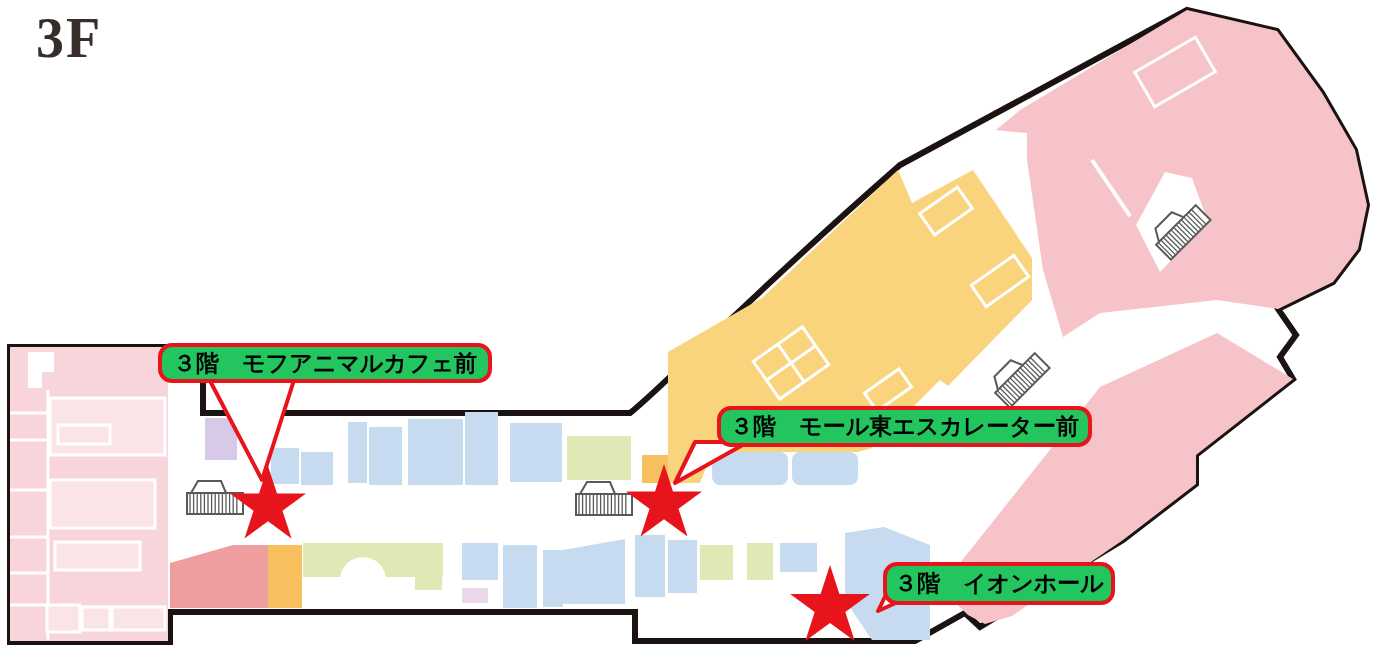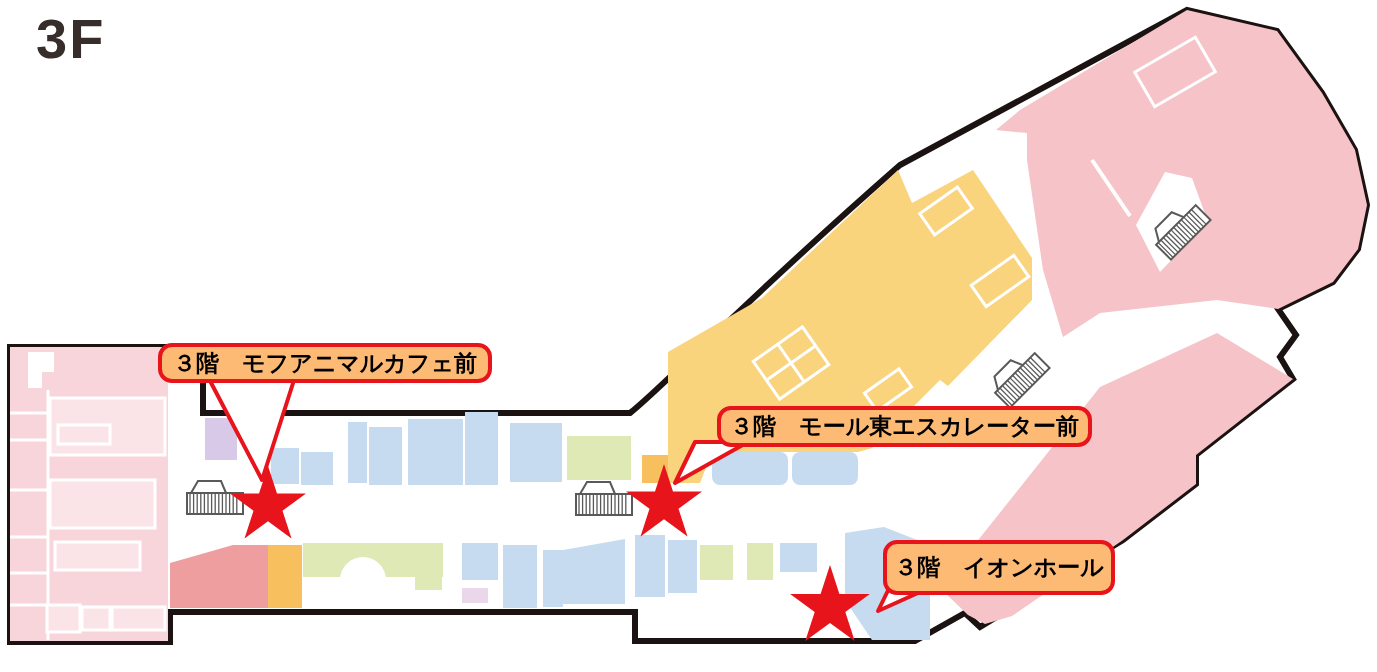--- a/index.html
+++ b/index.html
@@ -5,25 +5,25 @@
   :root{
     --red:#e8141c; --outline:#1b1311; --title:#372e2c;
     --anchor-pink:#f8d5da; --anchor-pink-light:#fbe4e8;
     --wing-pink:#f6c3c8; --salmon:#ef9e9f;
     --orange:#fad37d; --orange-deep:#f8bf5e;
     --blue:#c6dbef; --green:#dfe9b5; --lavender:#d9c9e8; --mauve:#ead8ea;
     --icon-gray:#595959;
   }
   html,body{margin:0;padding:0;background:#fff;}
   .stage{position:relative;width:1377px;height:672px;background:#fff;overflow:hidden;
-         font-family:Liberation Sans, sans-serif;}
+         font-family:Liberation Serif, serif;}
   .stage svg{position:absolute;left:0;top:0;}
   .floor-title{position:absolute;left:36px;top:6px;font-size:56px;font-weight:bold;
                color:var(--title);letter-spacing:2px;}
-  .callout{position:absolute;box-sizing:border-box;background:#fdba74;border:4px solid var(--red);
+  .callout{position:absolute;box-sizing:border-box;background:#22c55e;border:4px solid var(--red);
            border-radius:14px;display:flex;align-items:center;justify-content:center;
            font-weight:bold;color:#000;font-size:23px;white-space:nowrap;z-index:5;}
   
   .outline{fill:#ffffff;stroke:var(--outline);stroke-width:6;stroke-linejoin:miter;}
   .anchor{fill:var(--anchor-pink);}
   .anchor-light{fill:var(--anchor-pink-light);stroke:#ffffff;stroke-width:3;}
   .wline{fill:none;stroke:#ffffff;stroke-width:3;}
   .wfill{fill:#ffffff;}
   .wing-pink{fill:var(--wing-pink);}
   .salmon{fill:var(--salmon);}
@@ -219,17 +219,17 @@
   </svg>
 
   <div class="floor-title">3F</div>
 
   <div class="callout" id="callout-0" style="left: 158px; top: 343px; width: 334px; height: 40px;">
     <span>３階　モフアニマルカフェ前</span>
   </div>
   <div class="callout" id="callout-1" style="left: 685px; top: 406px; width: 375px; height: 41px; margin-left: 32px;">
     <span>３階　モール東エスカレーター前</span>
   </div>
-  <div class="callout" id="callout-2" style="left: 883px; top: 540px; width: 232px; height: 55px;">
+  <div class="callout" id="callout-2" style="left: 883px; top: 562px; width: 232px; height: 43px;">
     <span>３階　イオンホール</span>
   </div>
 
 </div>
 
 </body></html>

